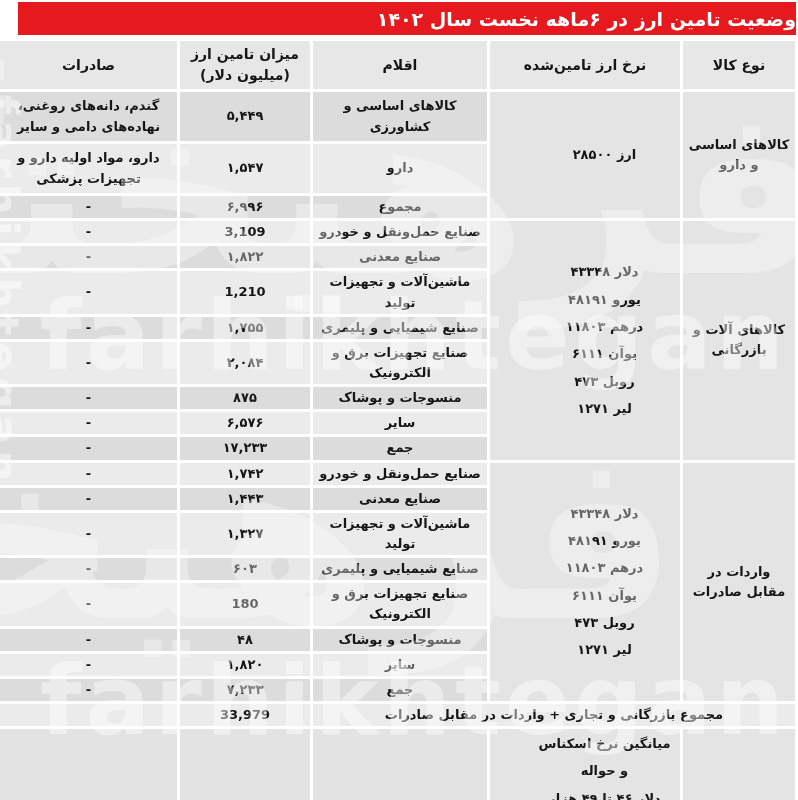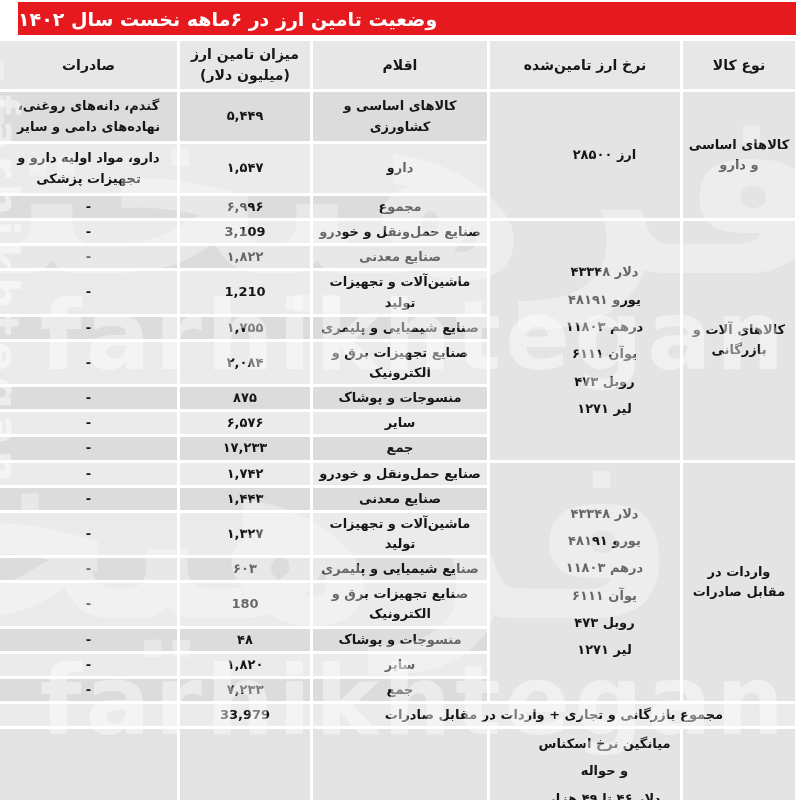--- a/index.html
+++ b/index.html
@@ -4,21 +4,21 @@
 <style>
   html,body{margin:0;padding:0;background:#fff;}
   .page{
     position:relative;width:798px;height:800px;overflow:hidden;
     background:#fff;direction:rtl;
     font-family:"DejaVu Sans",sans-serif;
   }
   .title-bar{
     position:absolute;top:2px;right:2px;left:18px;height:33px;
     background:#e6191f;color:#ffffff;
-    display:flex;align-items:center;justify-content:flex-end;
+    display:flex;align-items:center;justify-content:flex-start;
     font-weight:bold;font-size:19px;letter-spacing:0;
   }
   table.main{
     position:absolute;top:38px;right:0;width:798px;
     border-collapse:collapse;table-layout:fixed;
   }
   col.c-type{width:115px}
   col.c-rate{width:193px}
   col.c-item{width:177px}
   col.c-amount{width:133px}

